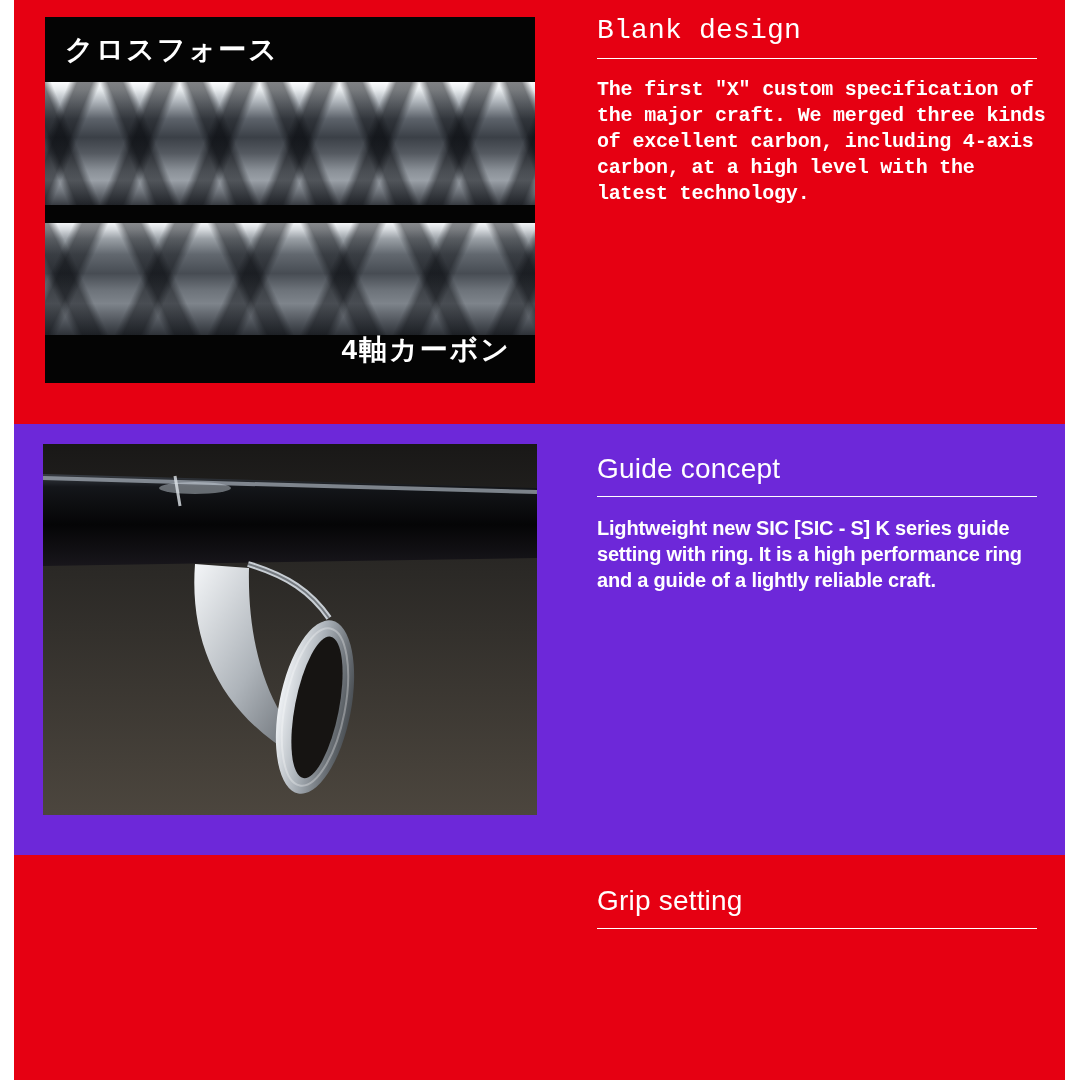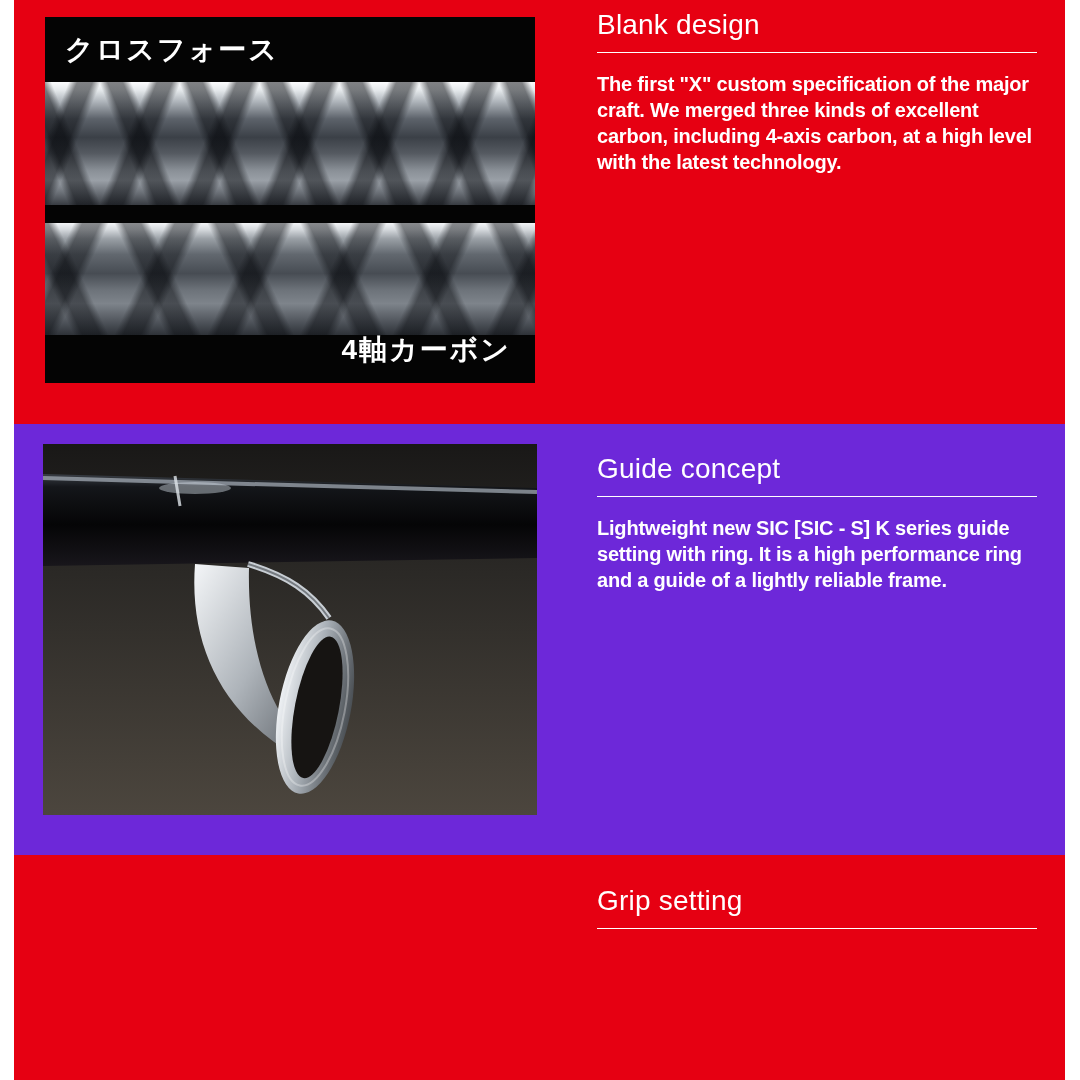--- a/index.html
+++ b/index.html
@@ -11,21 +11,21 @@
   .sec-black{background:#6d28d9;}
   .sec-blank{top:0;height:424px;}
   .sec-guide{top:424px;height:431px;}
   .sec-grip{top:855px;height:225px;}
 
   
   .textcol{position:absolute;left:583px;width:452px;color:#ffffff;}
   .textcol h2{margin:0;font-size:28px;line-height:34px;font-weight:400;letter-spacing:.2px;}
   .rule{height:1px;background:#ffffff;margin-top:10px;width:440px;}
   .textcol p{margin:18px 0 0 0;font-size:20px;line-height:26px;font-weight:700;letter-spacing:-0.2px;}
-  .tc-blank{top:8px;}
+  .tc-blank{top:14px;font-family:Liberation Mono, monospace;}
   .tc-guide{top:28px;}
   .tc-grip{top:29px;}
 
   
   .panel{position:absolute;left:31px;top:17px;width:490px;height:366px;background:#040404;overflow:hidden;}
   .jp-label{position:absolute;color:#ffffff;font-size:28px;font-weight:700;letter-spacing:2px;white-space:nowrap;}
   .jp-top{left:20px;top:14px;}
   .jp-bottom{right:24px;bottom:14px;}
   .rod{position:absolute;left:0;right:0;}
   .rod1{top:65px;height:123px;
@@ -99,21 +99,21 @@
           <g transform="rotate(11 272 263)">
             <ellipse cx="272" cy="263" rx="36" ry="88" fill="url(#ringrim)"></ellipse>
             <ellipse cx="274" cy="263" rx="22" ry="72" fill="#161412"></ellipse>
             <ellipse cx="272" cy="263" rx="30" ry="80" fill="none" stroke="#ffffff" stroke-width="2" opacity="0.3"></ellipse>
           </g>
         </svg>
       </div>
       <div class="textcol tc-guide">
         <h2>Guide concept</h2>
         <div class="rule"></div>
-        <p>Lightweight new SIC [SIC - S] K series guide setting with ring. It is a high performance ring and a guide of a lightly reliable frame.</p>
+        <p>Lightweight new SIC [SIC - S] K series guide setting with ring. It is a high performance ring and a guide of a lightly reliable craft.</p>
       </div>
     </section>
 
     <section class="sec sec-red sec-grip">
       <div class="textcol tc-grip">
         <h2>Grip setting</h2>
         <div class="rule"></div>
       </div>
     </section>
 

